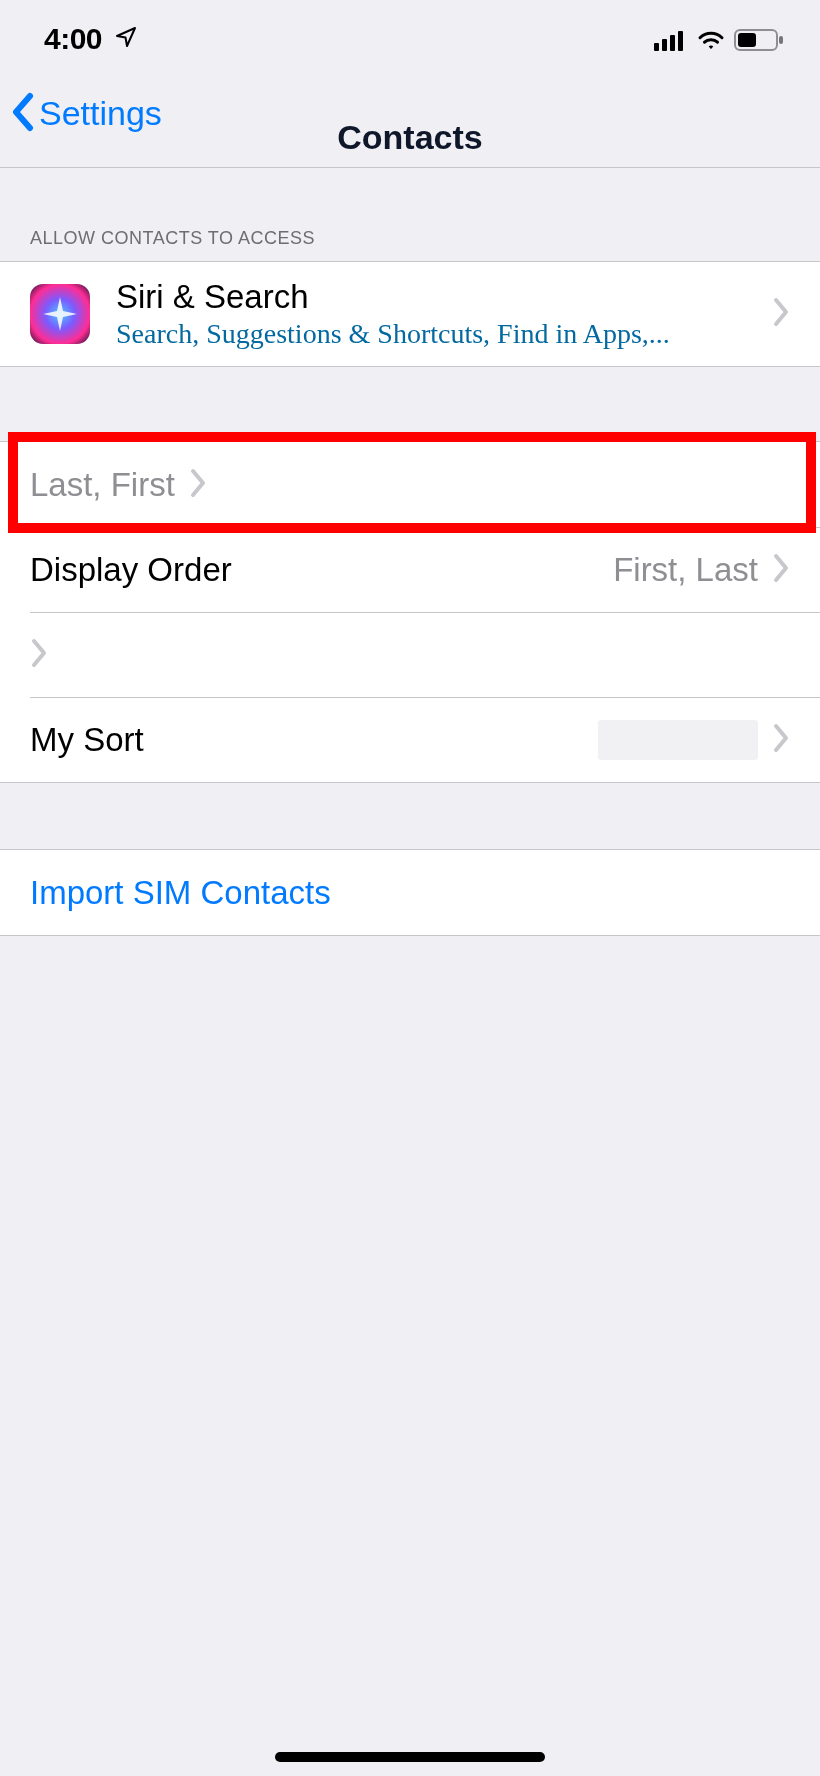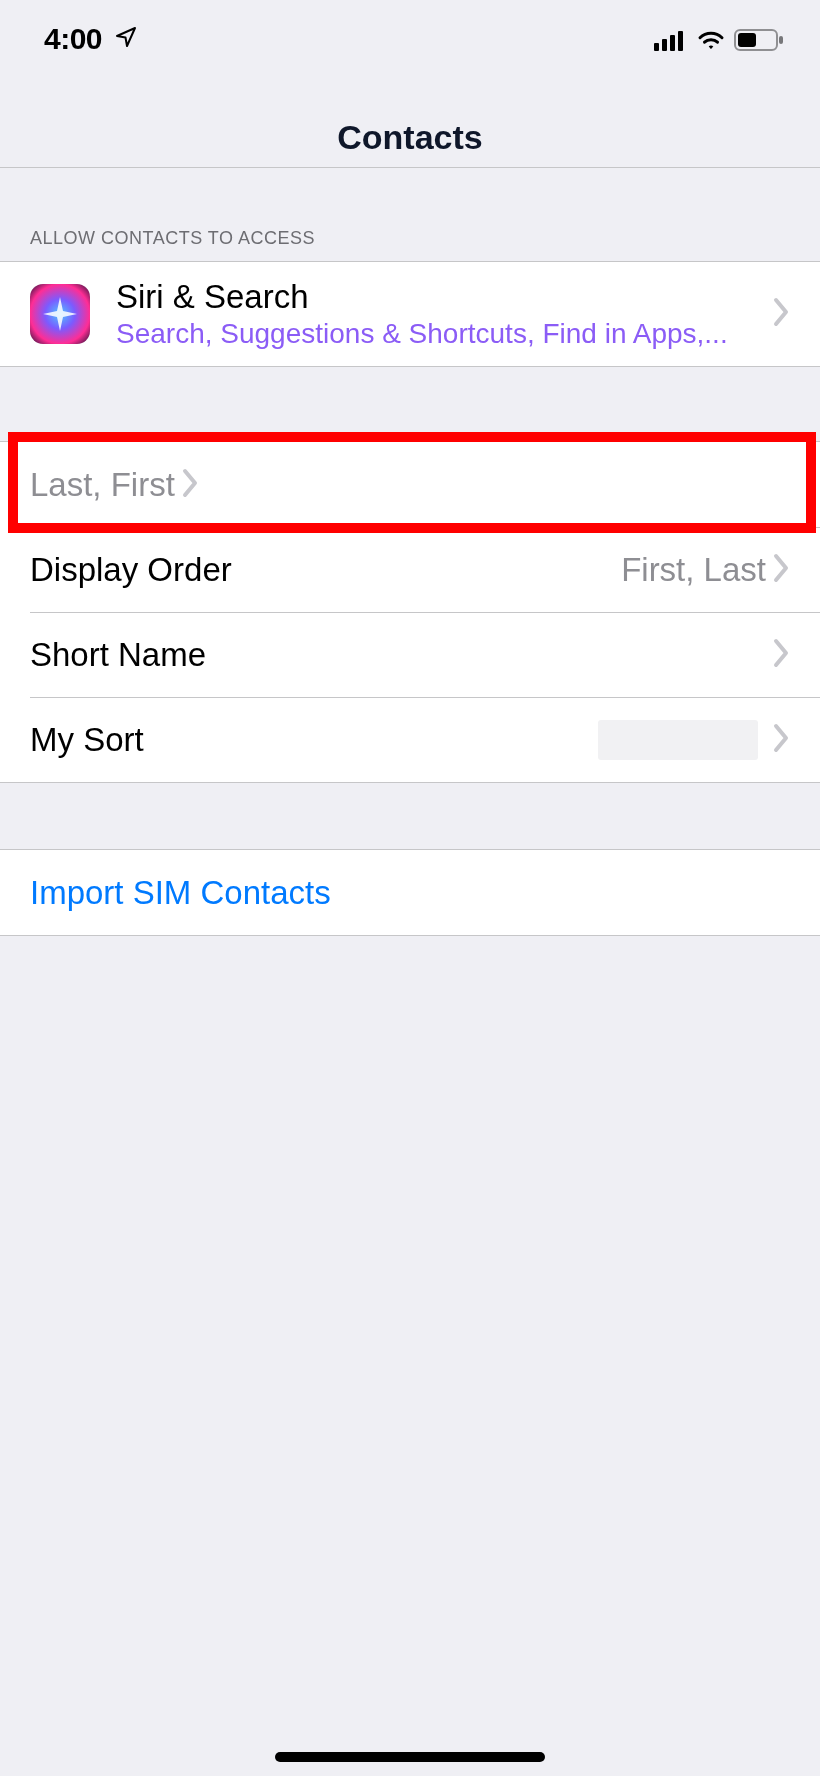--- a/index.html
+++ b/index.html
@@ -128,34 +128,35 @@
       gap: 2px;
       flex: 1;
       min-width: 0;
     }
     .row-title {
       font-size: 33px;
       color: #000;
     }
     .row-subtitle {
       font-size: 28px;
-      color: #8b5cf6;
+      color: #0369a1;
       white-space: nowrap;
       overflow: hidden;
       text-overflow: ellipsis;
+      font-family: Liberation Serif, serif;
     }
     .row-label {
       font-size: 33px;
       color: #000;
       flex: 1;
     }
     .row-value {
       font-size: 33px;
       color: #8e8e93;
-      margin-right: 6px;
+      margin-right: 14px;
     }
     .placeholder-redacted {
       width: 160px;
       height: 40px;
       background: #f1f1f3;
       border-radius: 3px;
       margin-right: 14px;
     }
     .chevron-right {
       flex-shrink: 0;
@@ -232,20 +233,28 @@
       <svg width="50" height="24" viewBox="0 0 50 24">
         <rect x="1" y="2" width="42" height="20" rx="5" stroke="#000" stroke-width="2" fill="none" opacity="0.4"></rect>
         <rect x="45" y="8" width="4" height="8" rx="2" fill="#000" opacity="0.5"></rect>
         <rect x="4" y="5" width="18" height="14" rx="3" fill="#000"></rect>
       </svg>
     </span>
   </div>
 </div>
 
 <div class="nav-bar">
+  <div class="back-button">
+    <span class="back-chevron">
+      <svg width="26" height="40" viewBox="0 0 26 40">
+        <polyline points="20,4 6,20 20,36" stroke="#007aff" stroke-width="6" fill="none" stroke-linecap="round" stroke-linejoin="round"></polyline>
+      </svg>
+    </span>
+    <span class="back-label">Settings</span>
+  </div>
   <div class="nav-title">Contacts</div>
 </div>
 
 <div class="section-header">ALLOW CONTACTS TO ACCESS</div>
 <div class="list-group">
   <div class="list-row row-with-icon">
     <div class="row-icon-wrap">
       <div class="siri-star">
         <svg width="46" height="46" viewBox="0 0 46 46">
           <path d="M23 6 L26 20 L40 23 L26 26 L23 40 L20 26 L6 23 L20 20 Z" fill="#fff" opacity="0.85"></path>
@@ -282,21 +291,20 @@
     <span class="row-label">Display Order</span>
     <span class="row-value">First, Last</span>
     <span class="chevron-right">
       <svg width="18" height="30" viewBox="0 0 18 30">
           <polyline points="4,3 14,15 4,27" stroke="#c7c7cc" stroke-width="4" fill="none" stroke-linecap="round" stroke-linejoin="round"></polyline>
         </svg>
     </span>
   </div>
 
   <div class="list-row">
-    <span class="row-label">Short Name</span>
     <span class="chevron-right">
       <svg width="18" height="30" viewBox="0 0 18 30">
           <polyline points="4,3 14,15 4,27" stroke="#c7c7cc" stroke-width="4" fill="none" stroke-linecap="round" stroke-linejoin="round"></polyline>
         </svg>
     </span>
   </div>
 
   <div class="list-row">
     <span class="row-label">My Sort</span>
     <span class="placeholder-redacted"></span>

